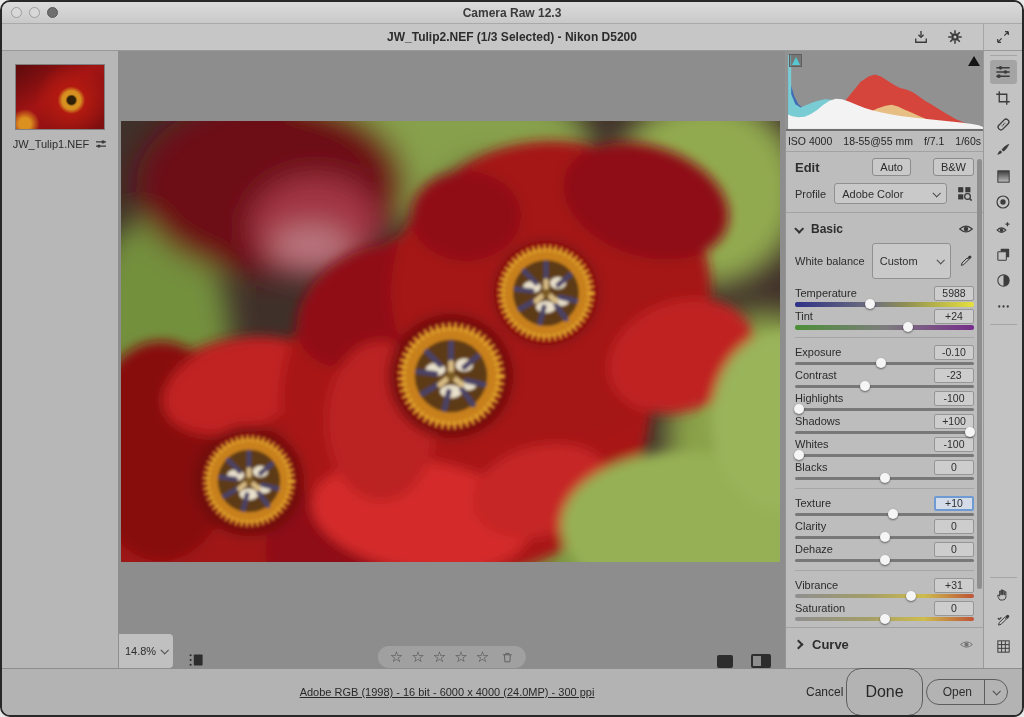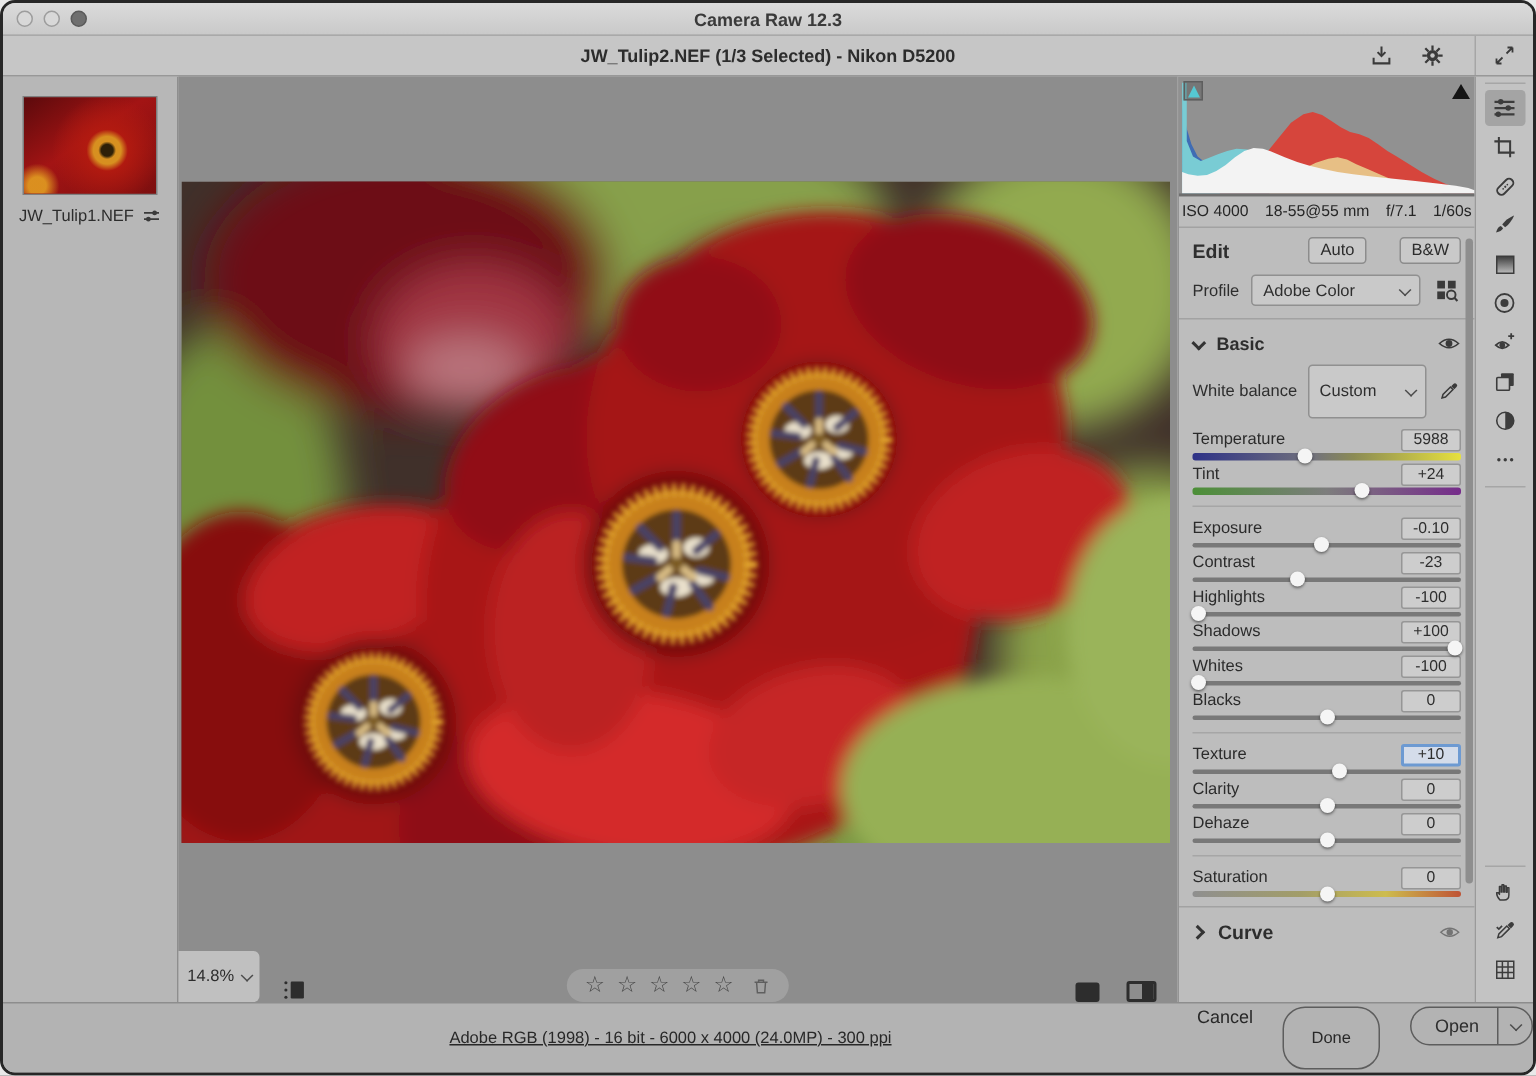--- a/index.html
+++ b/index.html
@@ -132,23 +132,23 @@
           margin-bottom:2px; }
   .tool.selected { background:#a4a4a4; border-radius:3px; }
   .tb-divider { width:27px; height:1px; background:#a6a6a6; margin:4px 0; }
   .tb-spacer { flex:1; }
 
   
   .bottombar { height:47px; flex:0 0 auto; background:#b3b3b3; border-top:1px solid #8d8d8d;
                position:relative; display:flex; align-items:center; }
   .ws-link { position:absolute; left:165px; width:560px; text-align:center; font-size:11px;
              color:#282828; text-decoration:underline; }
-  .bb-buttons { position:absolute; right:0; display:flex; align-items:flex-start; gap:20px; }
+  .bb-buttons { position:absolute; right:14px; display:flex; align-items:center; gap:3px; }
   .cancel { font-size:12px; color:#282828; }
-  .pill { border:1.5px solid #5d5d5d; border-radius:15px; padding:14px 18px; font-size:11px;
+  .pill { border:1.5px solid #5d5d5d; border-radius:15px; padding:14px 18px; font-size:16px;
           background:transparent; color:#282828; }
   .open-split { display:flex; border:1.5px solid #5d5d5d; border-radius:15px; overflow:hidden;
                 align-items:stretch; }
   .open-main { padding:5px 12px 5px 16px; font-size:12px; }
   .open-chev { border-left:1.5px solid #5d5d5d; padding:0 8px; display:flex; align-items:center; }
 </style>
 </head>
 <body>
 
 <div class="window">
@@ -528,20 +528,30 @@
               <span class="sval">0</span>
             </div>
             <div class="strack">
               <div class="sline"></div>
               <div class="sthumb" style="left: 50%;"></div>
             </div>
           </div>
           <div class="sgap"></div>
           <div class="srow">
             <div class="sl">
+              <span class="slab">Vibrance</span>
+              <span class="sval">+31</span>
+            </div>
+            <div class="strack">
+              <div class="sline vib"></div>
+              <div class="sthumb" style="left: 65%;"></div>
+            </div>
+          </div>
+          <div class="srow">
+            <div class="sl">
               <span class="slab">Saturation</span>
               <span class="sval">0</span>
             </div>
             <div class="strack">
               <div class="sline vib"></div>
               <div class="sthumb" style="left: 50%;"></div>
             </div>
           </div>
         </div>
 

